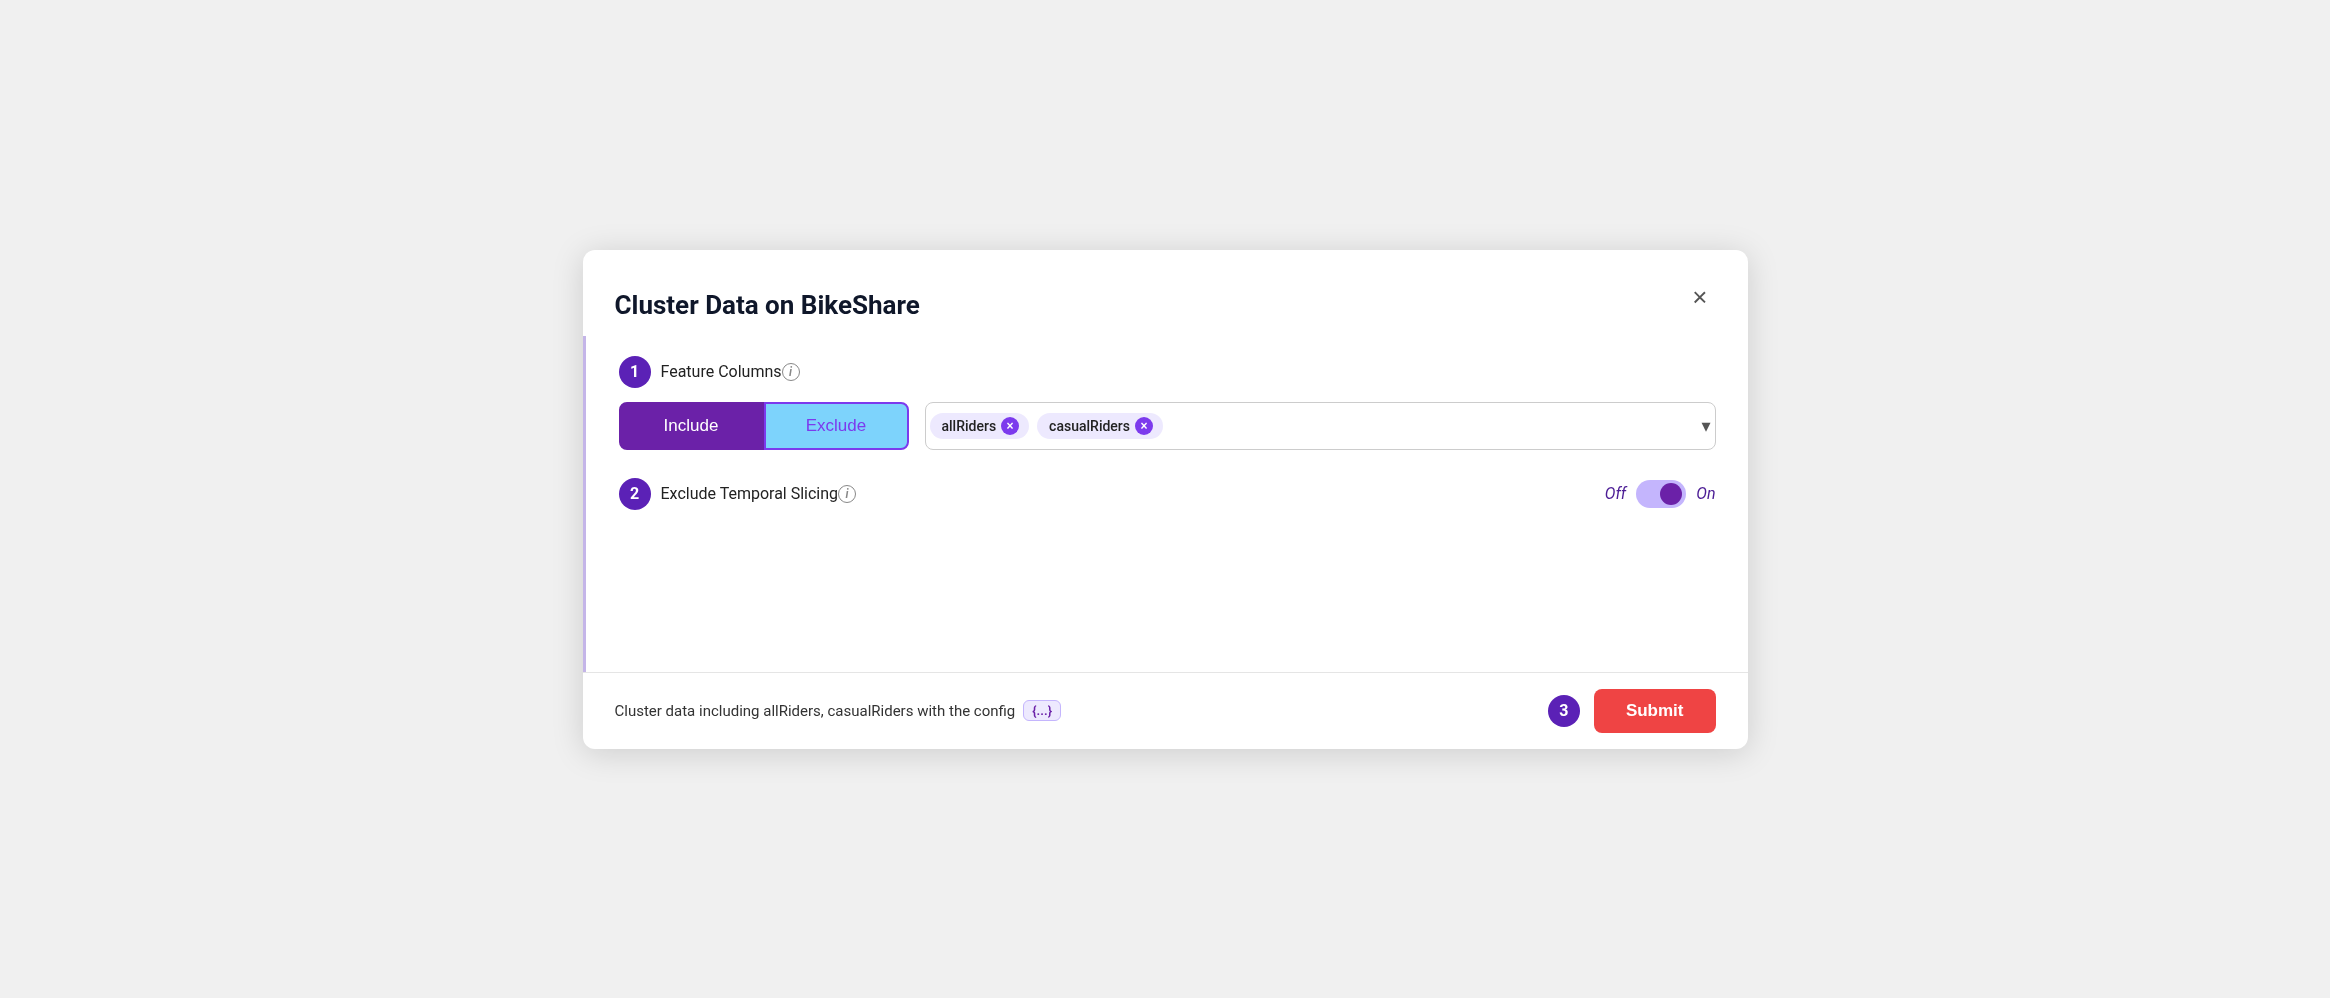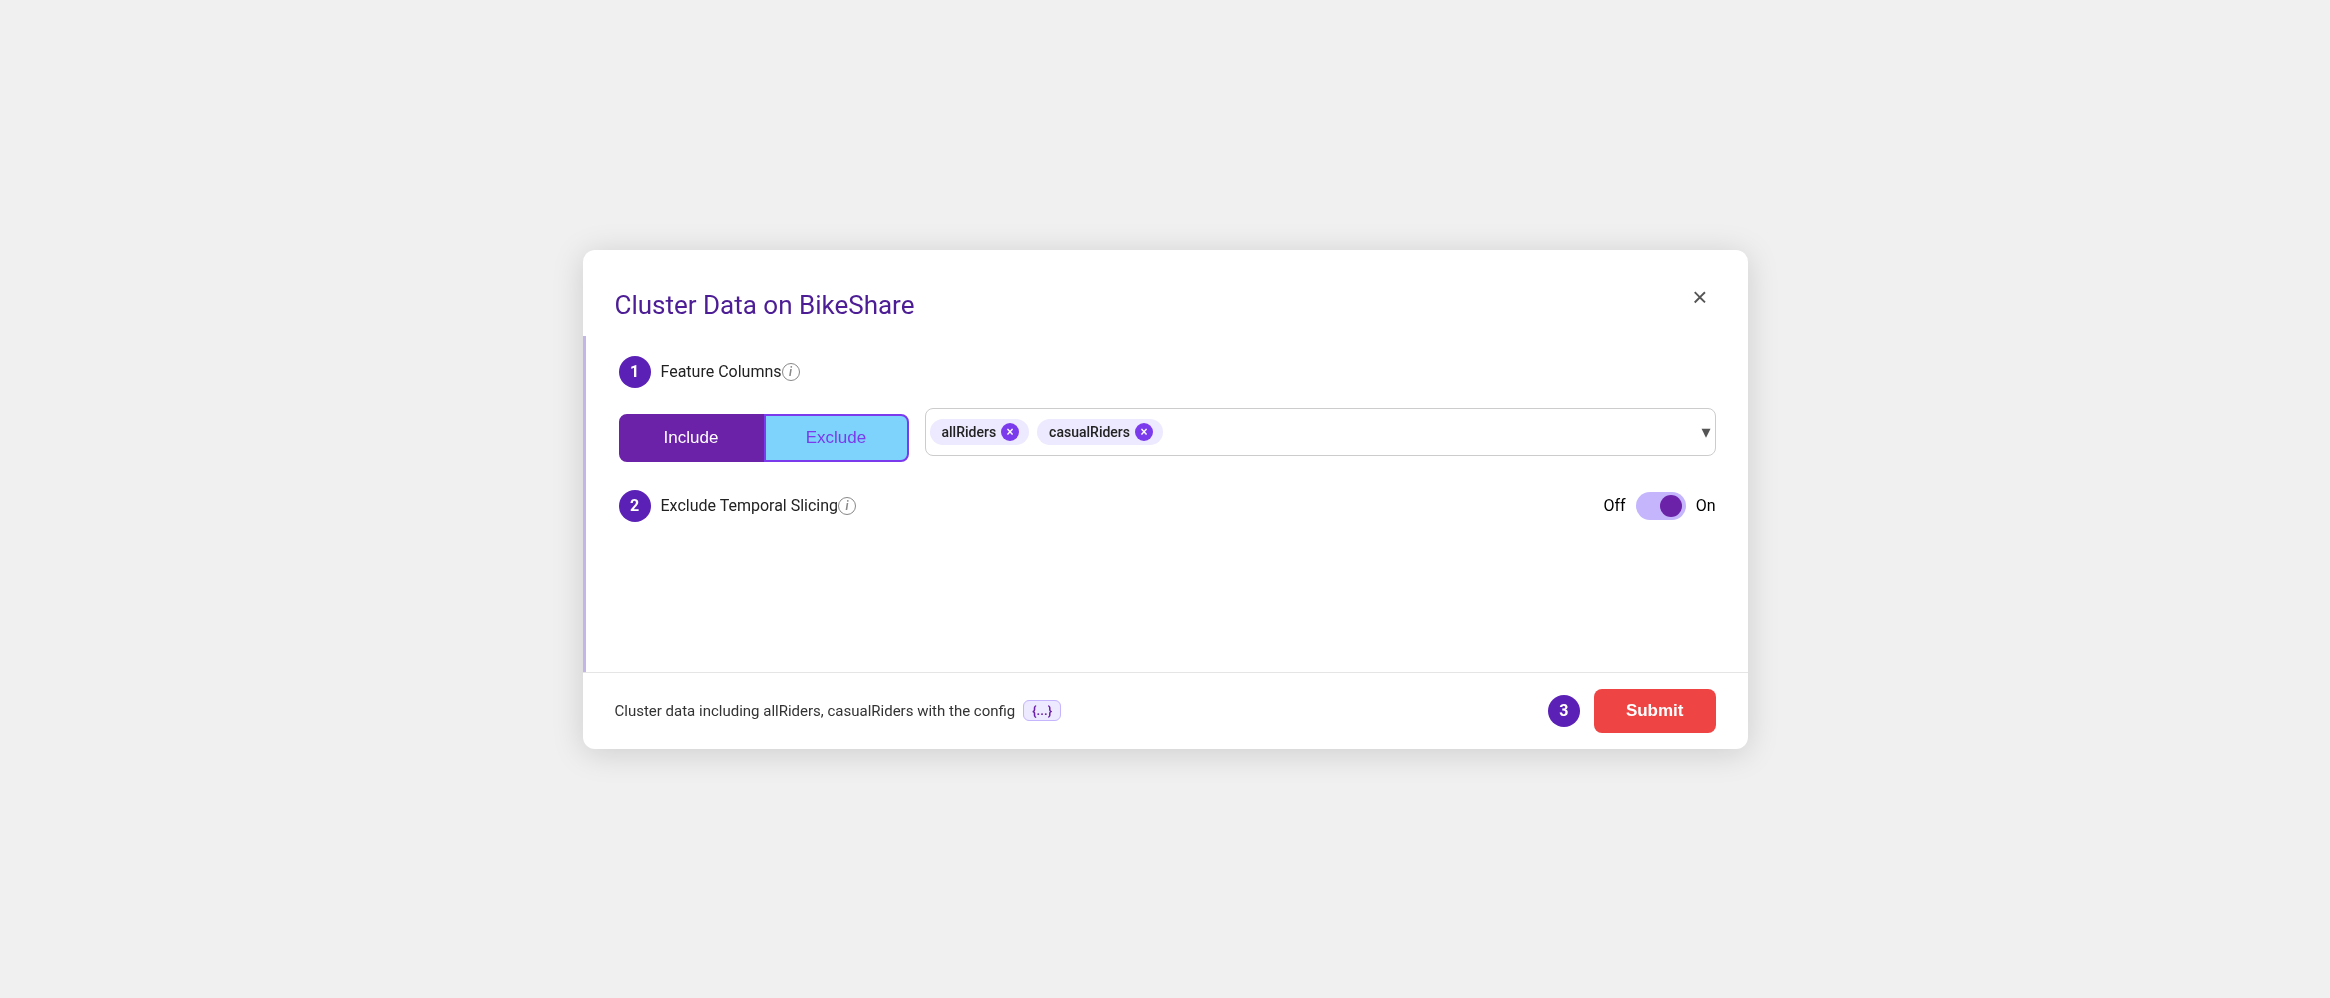--- a/index.html
+++ b/index.html
@@ -23,22 +23,22 @@
     }
     .modal-header {
       padding: 24px 32px 16px 32px;
       display: flex;
       align-items: center;
       justify-content: space-between;
       border-bottom: none;
     }
     .modal-title {
       font-size: 26px;
-      font-weight: 400;
-      color: #4c1d95;
+      font-weight: 700;
+      color: #0f172a;
       margin-top: 16px;
     }
     .close-btn {
       background: none;
       border: none;
       font-size: 26px;
       color: #555;
       cursor: pointer;
       line-height: 1;
       padding: 4px 8px;
@@ -165,21 +165,20 @@
     }
     .feature-columns-row {
       display: flex;
       align-items: center;
       gap: 16px;
       margin-top: 0;
     }
     .toggle-group-wrap {
       width: 290px;
       flex-shrink: 0;
-      margin-top: 12px;
     }
     .tags-dropdown {
       flex: 1;
       display: flex;
       align-items: center;
       border: 1.5px solid #ccc;
       border-radius: 8px;
       padding: 8px 4px;
       gap: 8px;
       min-height: 48px;
@@ -222,21 +221,22 @@
       align-items: center;
       justify-content: space-between;
     }
     .toggle-switch-wrap {
       display: flex;
       align-items: center;
       gap: 10px;
     }
     .toggle-switch-label {
       font-size: 16px;
-      color: #000000;
+      color: #4c1d95;
+      font-style: italic;
     }
     .toggle-switch {
       position: relative;
       width: 50px;
       height: 28px;
     }
     .toggle-switch input {
       opacity: 0;
       width: 0;
       height: 0;

